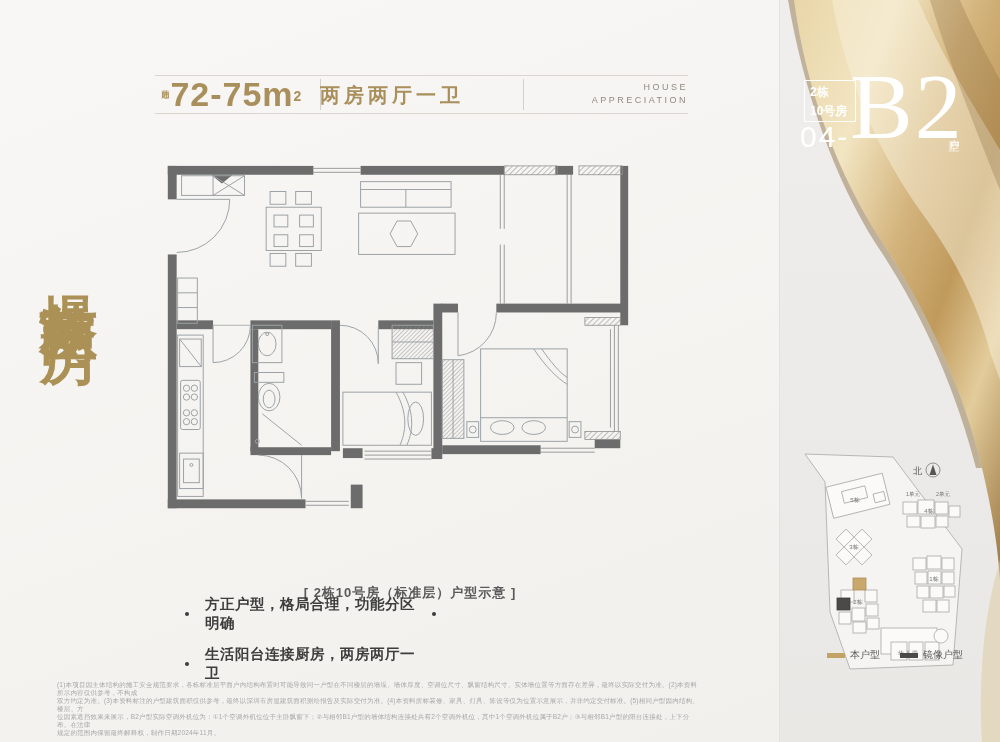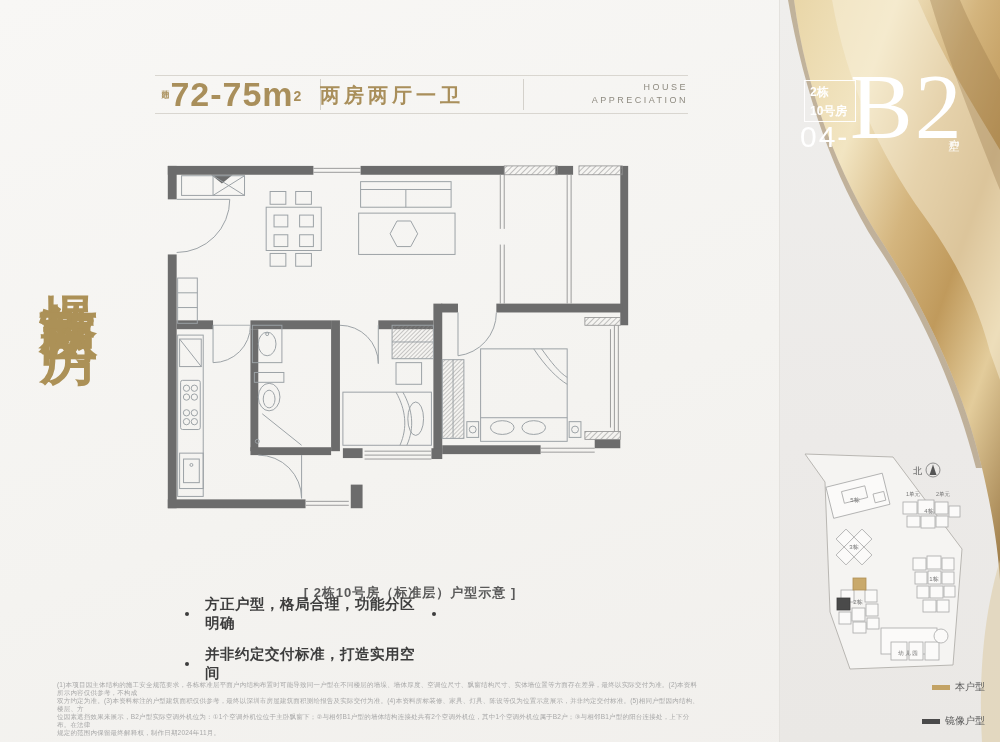--- a/index.html
+++ b/index.html
@@ -42,22 +42,22 @@
                background:linear-gradient(180deg,#efeeec 0%,#eceae8 60%,#eae8e5 100%);
                border-left:1px solid #e4e2de;}
   .badge-box{position:absolute;left:24px;top:80px;width:52px;height:42px;border:1px solid rgba(255,255,255,.95);
              color:#fff;font-size:12px;line-height:1.55;padding:2px 0 0 5px;box-sizing:border-box;font-weight:600;}
   .badge-number{position:absolute;left:20px;top:120px;font-size:30px;font-weight:300;color:#fff;letter-spacing:2px;}
   .badge-code{position:absolute;left:70px;top:52px;font-size:94px;color:#fff;
               font-family:"Liberation Serif","DejaVu Serif",serif;font-weight:400;letter-spacing:2px;}
   .badge-suffix{position:absolute;left:166px;top:130px;writing-mode:vertical-rl;text-orientation:upright;
                 font-size:11px;color:#fff;letter-spacing:2px;}
 
-  .legend{position:absolute;left:805px;top:680px;width:180px;display:flex;justify-content:center;
-          align-items:flex-end;gap:20px;font-size:10px;color:#5a5a5a;flex-direction:column;}
+  .legend{position:absolute;left:805px;top:648px;width:180px;display:flex;justify-content:center;
+          align-items:flex-end;gap:20px;font-size:10px;color:#5a5a5a;}
   .legend-item{display:flex;align-items:center;gap:5px;}
   .swatch{width:18px;height:5px;display:inline-block;}
 </style>
 </head>
 <body>
 
 <div class="hdr-rule" style="top:75px"></div>
 <div class="hdr-rule" style="top:113px"></div>
 <div class="hdr-div" style="left:320px"></div>
 <div class="hdr-div" style="left:523px"></div>
@@ -256,21 +256,21 @@
 <div class="hl-grid">
   <div class="hl-item">
     <span class="hl-dot"></span>
     <span>方正户型，格局合理，功能分区明确</span>
   </div>
   <div class="hl-item">
     <span class="hl-dot"></span>
   </div>
   <div class="hl-item">
     <span class="hl-dot"></span>
-    <span>并非约定交付标准，打造实用空间</span>
+    <span>生活阳台连接厨房，两房两厅一卫</span>
   </div>
 </div>
 
 <svg class="abs" style="left:795px;top:432px" width="190" height="240" viewBox="0 0 190 240">
   <g>
     <text x="118" y="42" font-size="9" fill="#555">北</text>
     <circle cx="138" cy="38" r="7" fill="none" stroke="#777" stroke-width="0.8"></circle>
     <polygon points="138,32.5 134.5,43 141.5,43" fill="#555"></polygon>
   </g>
   <polygon points="10,22 98,25 167,117 158,233 55,237 35,180 30,50" fill="#f5f4f2" stroke="#b2b0ac" stroke-width="0.9"></polygon>

